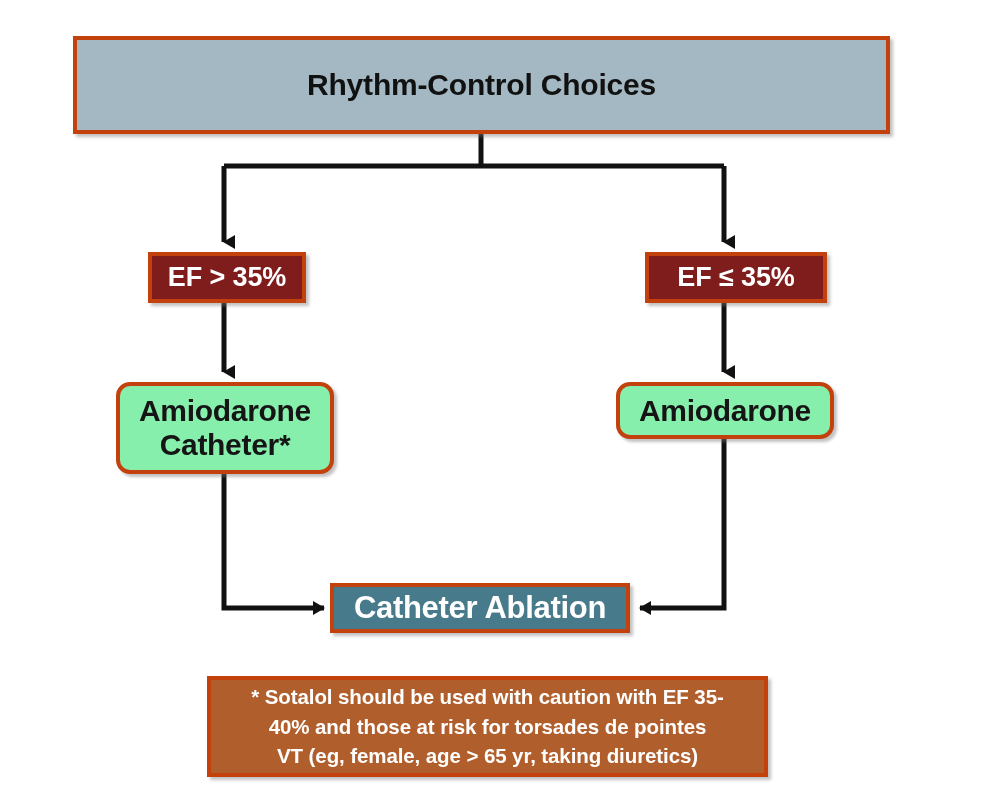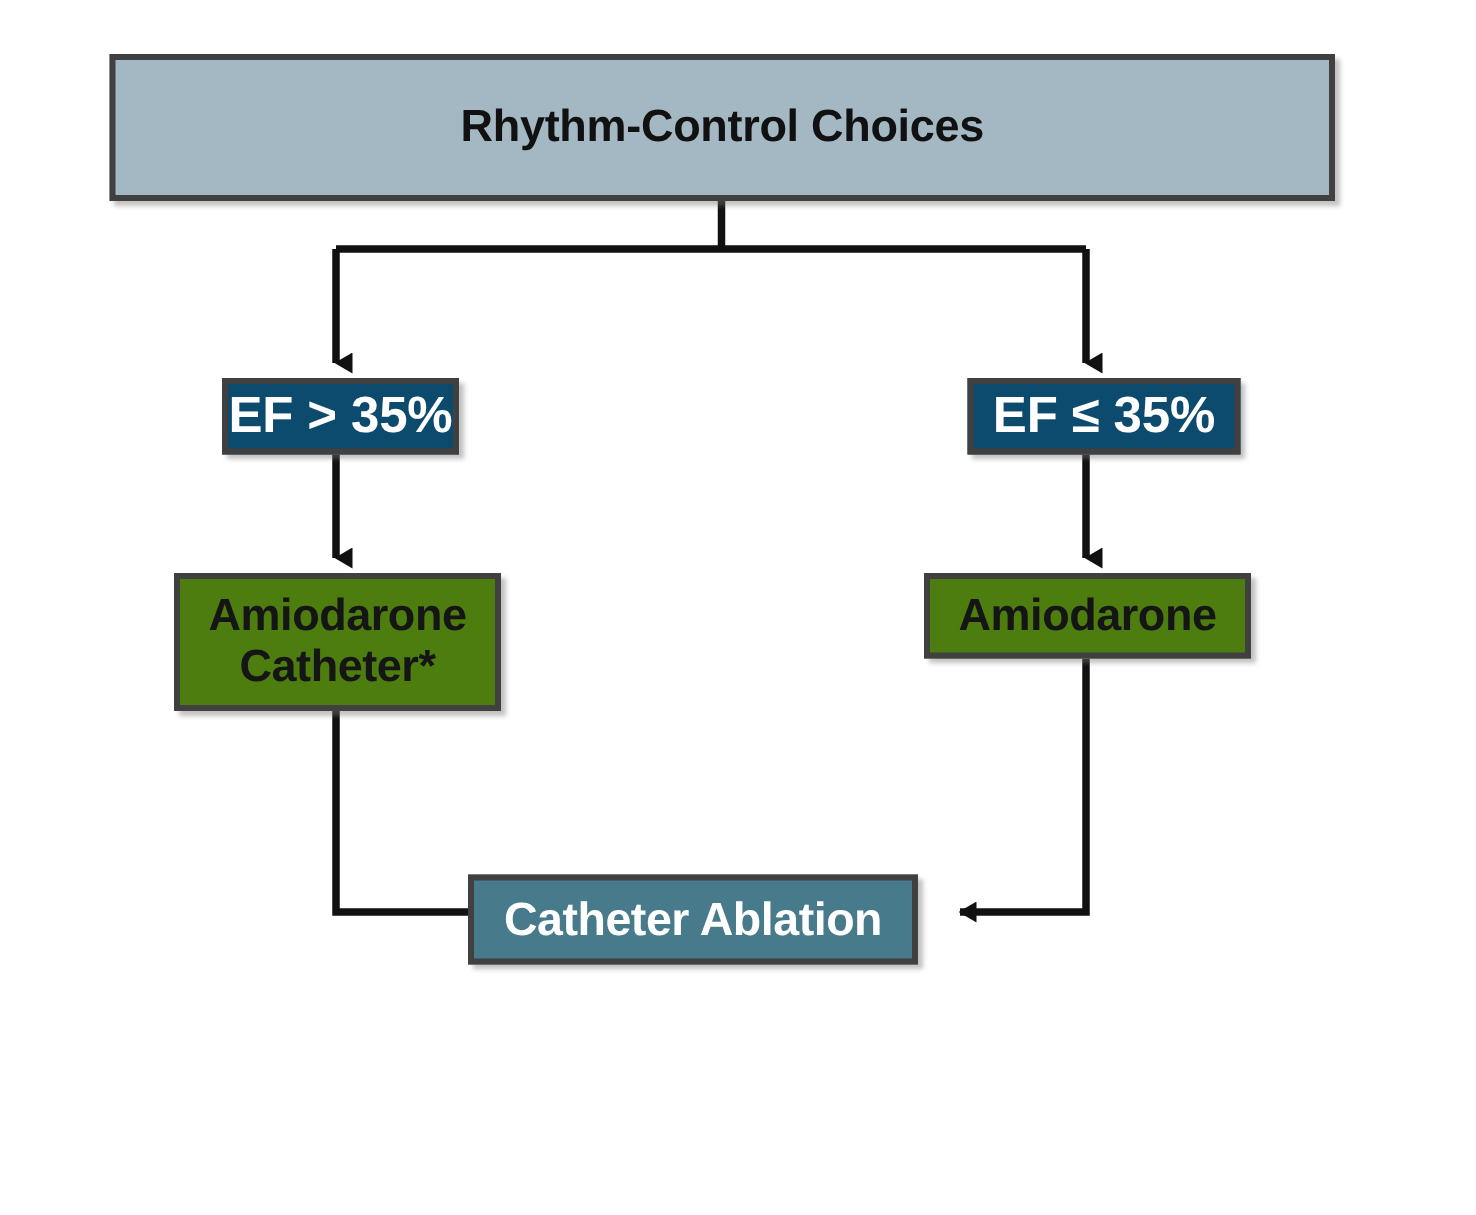--- a/index.html
+++ b/index.html
@@ -22,48 +22,49 @@
     position: absolute;
     left: 0;
     top: 0;
     width: 984px;
     height: 810px;
     pointer-events: none;
   }
   .node {
     position: absolute;
     box-sizing: border-box;
-    border: 4px solid #404040;
+    border: 4px solid #c2410c;
     display: flex;
     align-items: center;
     justify-content: center;
     text-align: center;
     font-weight: bold;
     line-height: 1.12;
     box-shadow: 3px 3px 3px rgba(120,120,120,0.45);
     z-index: 5;
   }
   .node-header {
     background: #a3b8c2;
     color: #111111;
     font-size: 30px;
     letter-spacing: -0.2px;
   }
   .node-decision {
-    background: #0c4a6e;
+    background: #7f1d1d;
     color: #ffffff;
-    font-size: 34px;
+    font-size: 27px;
     border-width: 4px;
     letter-spacing: -0.1px;
   }
   .node-treatment {
-    background: #4d7c0f;
+    background: #86efac;
     color: #151515;
     font-size: 30px;
     letter-spacing: -0.3px;
+    border-radius: 14px;
   }
   .node-outcome {
     background: #477a8a;
     color: #ffffff;
     font-size: 31px;
     letter-spacing: -0.3px;
   }
   .node-footnote {
     background: #b05f2c;
     color: #ffffff;
@@ -134,18 +135,25 @@
     <div class="node-inner">
       <span>Amiodarone</span>
       <span class="line2">Catheter*</span>
     </div>
   </div>
 
   <div class="node node-treatment" style="left:616px; top:382px; width:218px; height:57px;">
     <span>Amiodarone</span>
   </div>
 
-  <div class="node node-outcome" style="left:312px; top:583px; width:300px; height:60px;justify-content:center;">
+  <div class="node node-outcome" style="left:330px; top:583px; width:300px; height:50px;justify-content:center;">
     <span>Catheter Ablation</span>
   </div>
 
+  <div class="node node-footnote" style="left:207px; top:676px; width:561px; height:101px;">
+    <div class="node-inner">
+      <span>* Sotalol should be used with caution with EF 35-</span>
+      <span class="line2">40% and those at risk for torsades de pointes</span>
+      <span class="line2">VT (eg, female,  age &gt; 65 yr, taking diuretics)</span>
+    </div>
+  </div>
 
 </div>
 
 </body></html>

